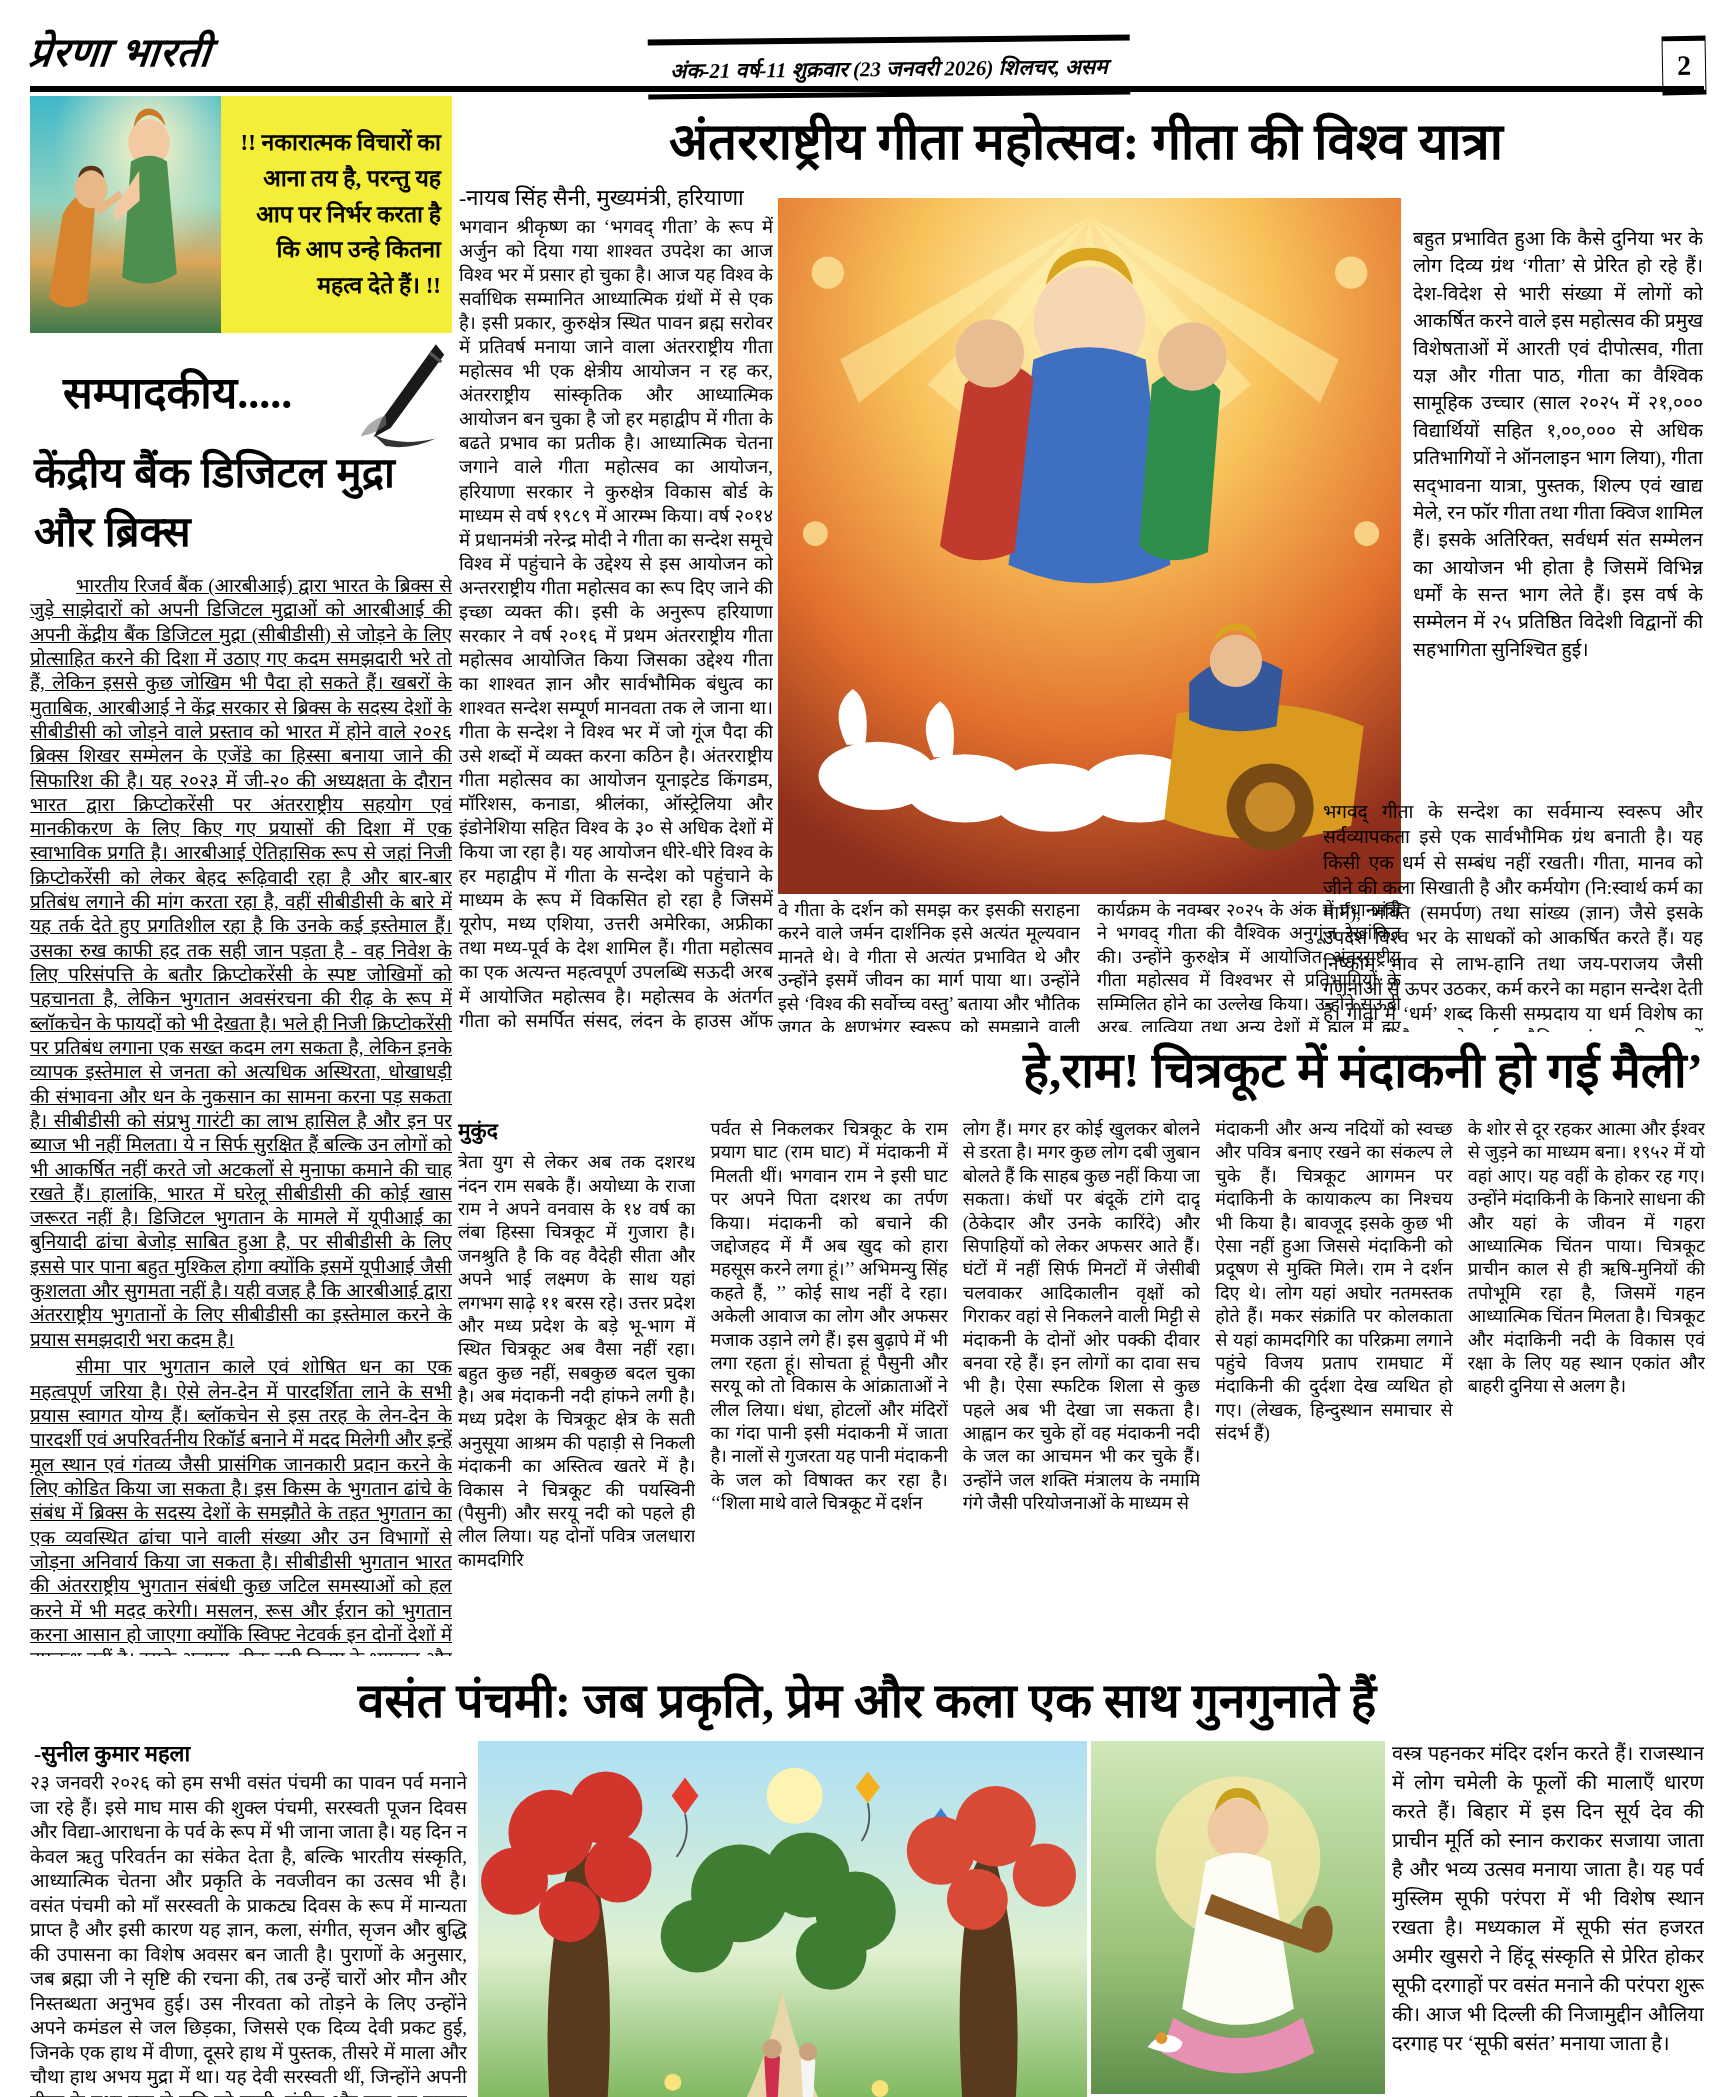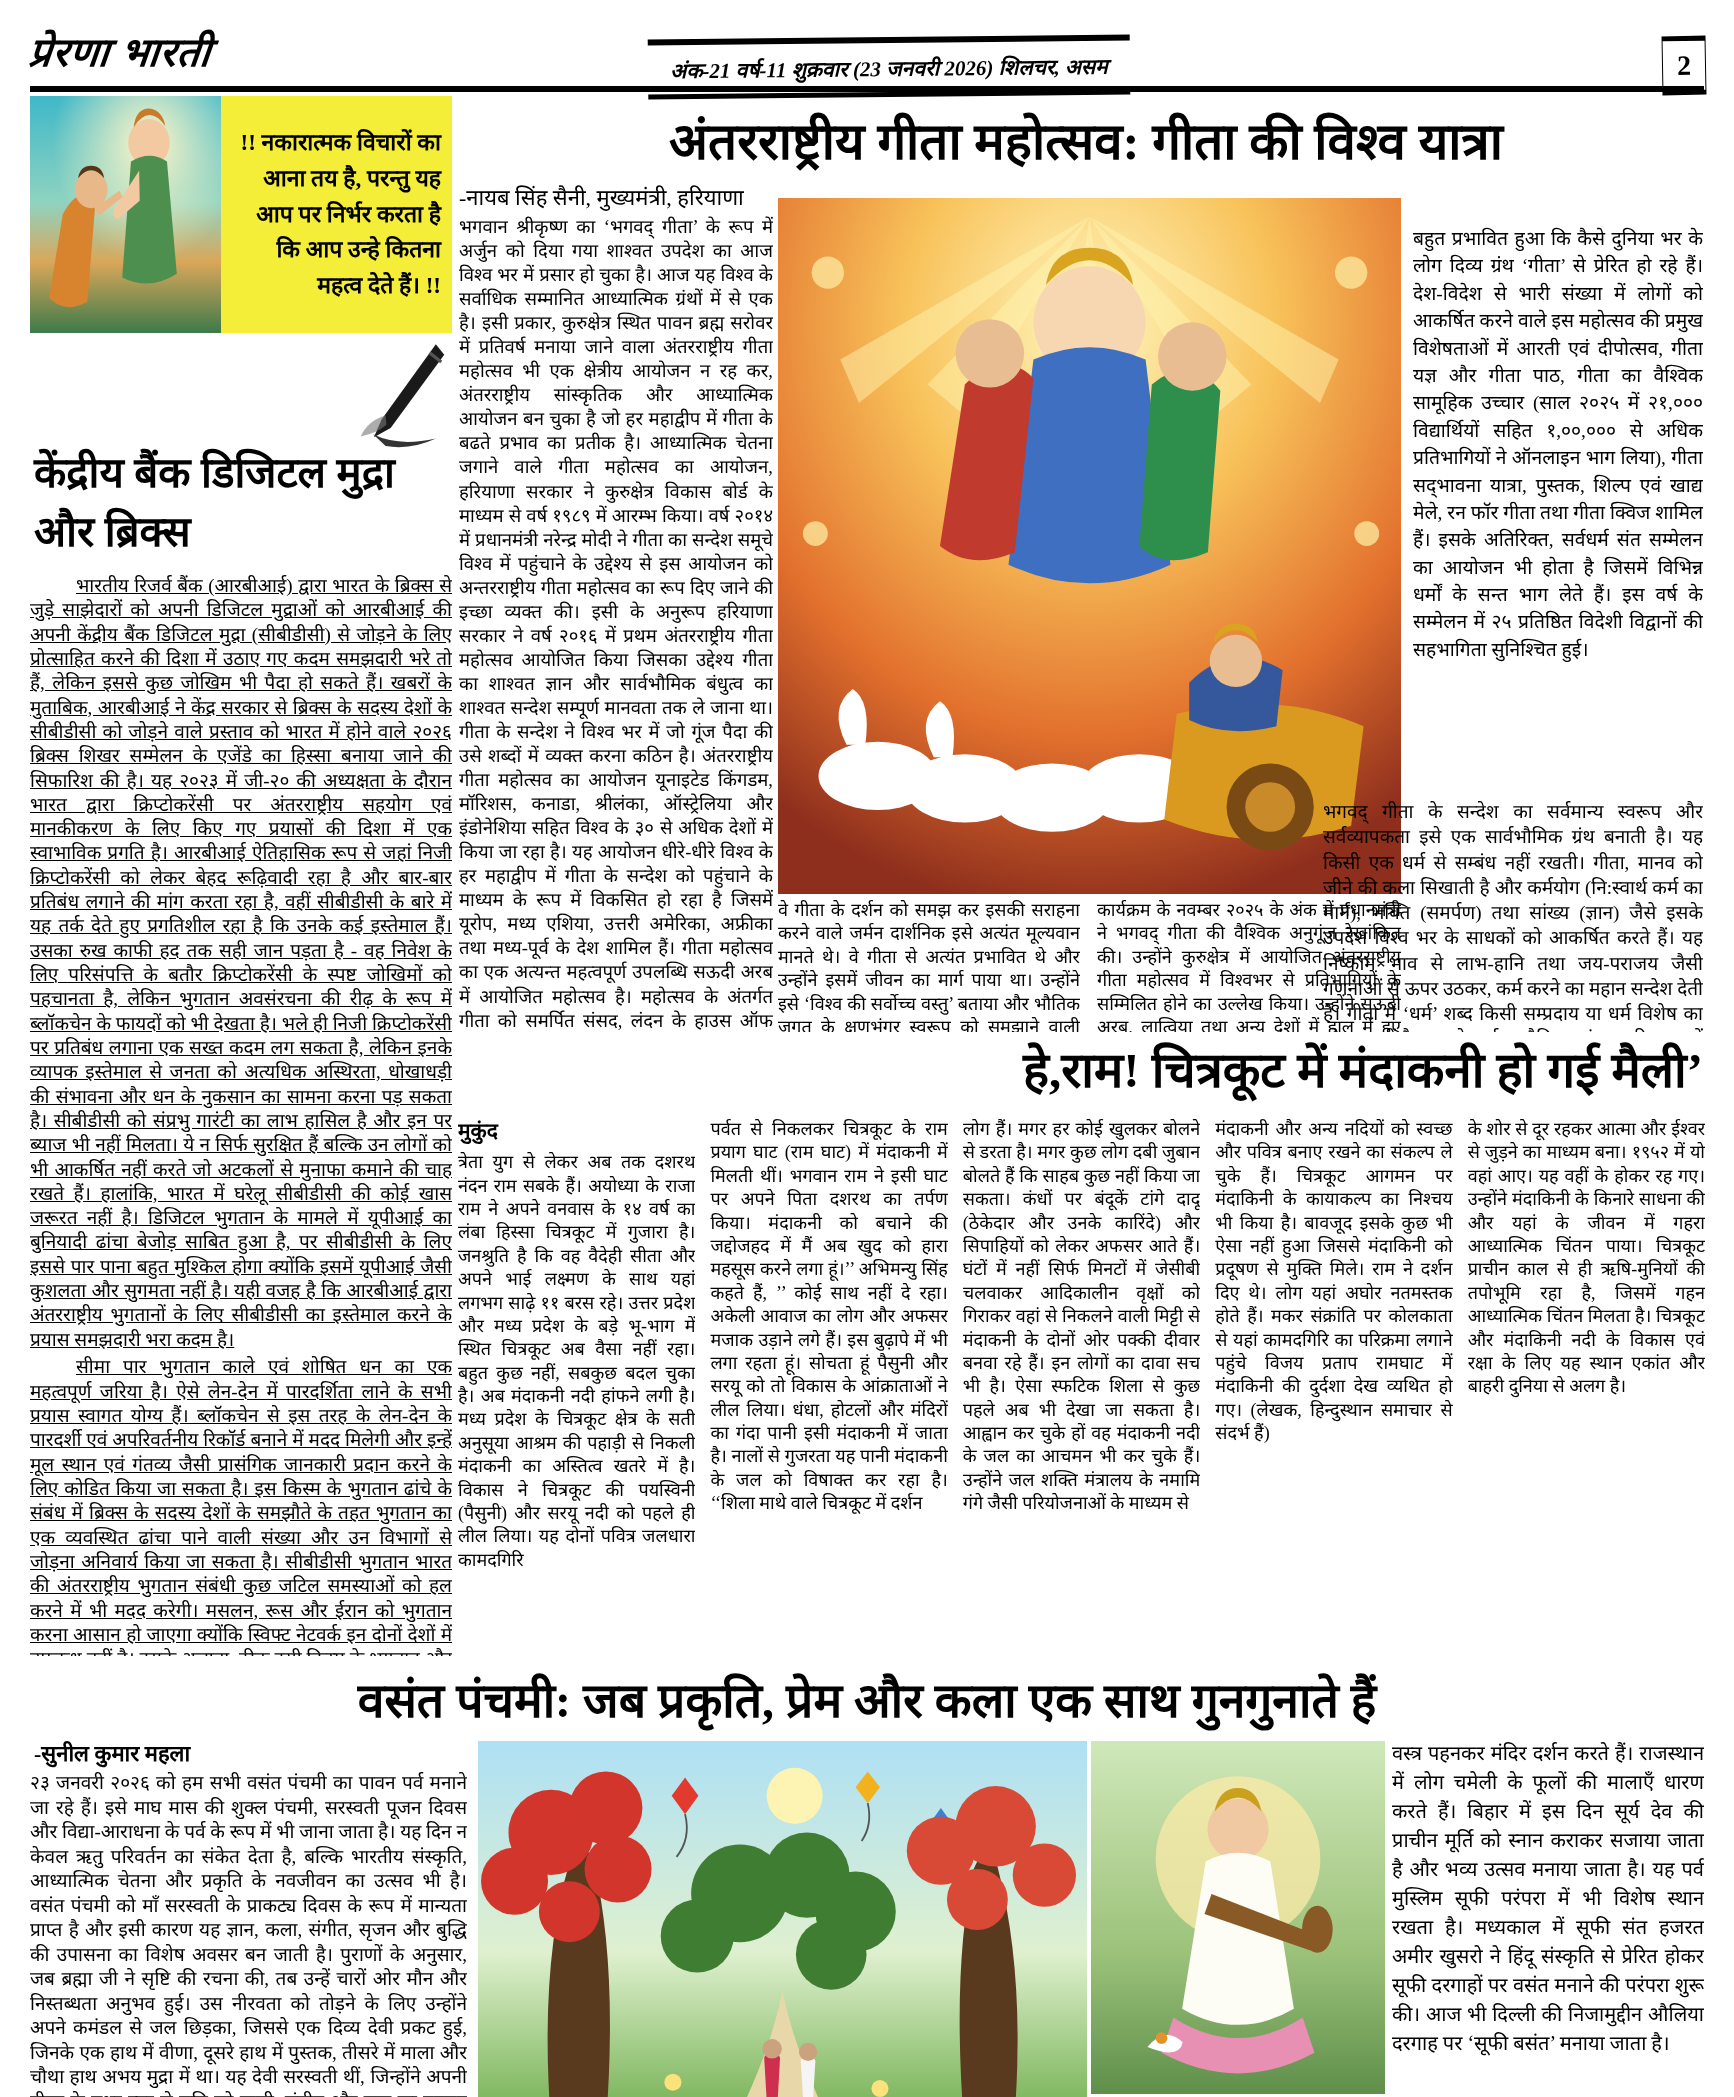--- a/index.html
+++ b/index.html
@@ -99,20 +99,21 @@
         <path d="M200 120 l-45 60 q-8 14 6 18 l40 -30z" fill="#f2c9a0"></path>
         <path d="M60 190 q30 -50 60 -20 l-15 160 q-40 20 -70 -6z" fill="#d8842f"></path>
         <circle cx="112" cy="150" r="30" fill="#e8b888"></circle>
         <path d="M88 132 q24 -26 48 0 q-4 -20 -24 -20 q-20 0 -24 20z" fill="#5a3214"></path>
         <path d="M118 180 l46 -28 l6 10 l-44 30z" fill="#e8b888"></path>
       </svg>
     </div>
     <div class="quote-text">!!  नकारात्मक विचारों का आना तय है, परन्तु यह आप पर निर्भर करता है कि आप उन्हे कितना महत्व देते हैं। !!</div>
   </div>
 
+  <div class="abs sampadakiya">सम्पादकीय.....</div>
   <div class="abs pen-art">
     <svg viewBox="0 0 300 270">
       <path d="M250 20 L120 200 l-18 42 l40 -22 L270 45 z" fill="#1a1a1a"></path>
       <path d="M235 40 l28 22" stroke="#555" stroke-width="8" fill="none"></path>
       <path d="M100 235 q60 30 150 10 q-60 28 -120 18 z" fill="#333"></path>
       <path d="M130 190 q-40 10 -60 50 q40 -8 62 -28z" fill="#777" opacity="0.6"></path>
     </svg>
   </div>
   <h2 class="abs editorial-title">केंद्रीय बैंक डिजिटल मुद्रा और ब्रिक्स</h2>
   <div class="abs editorial-body">

